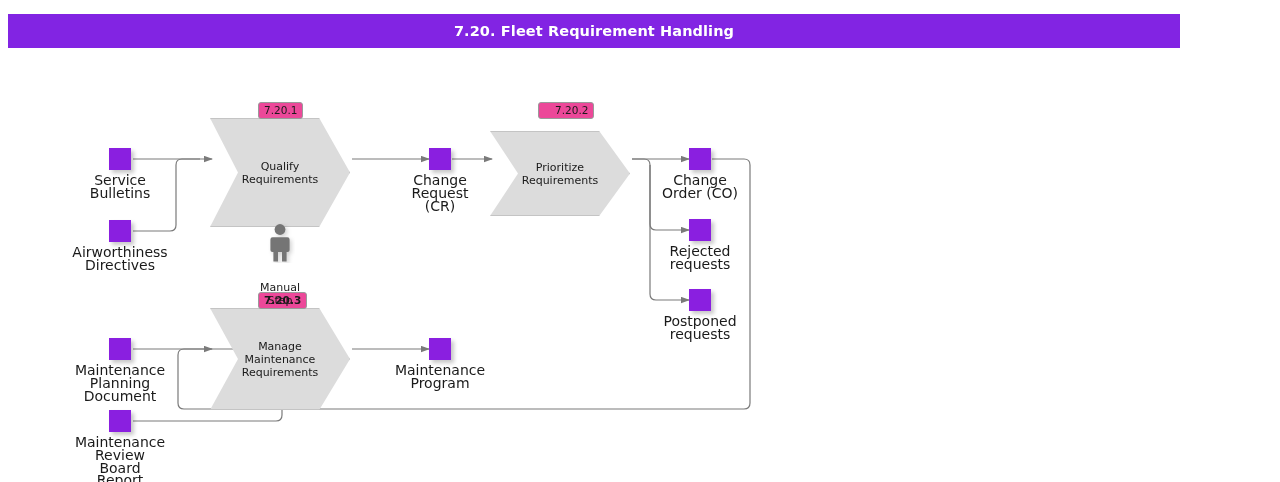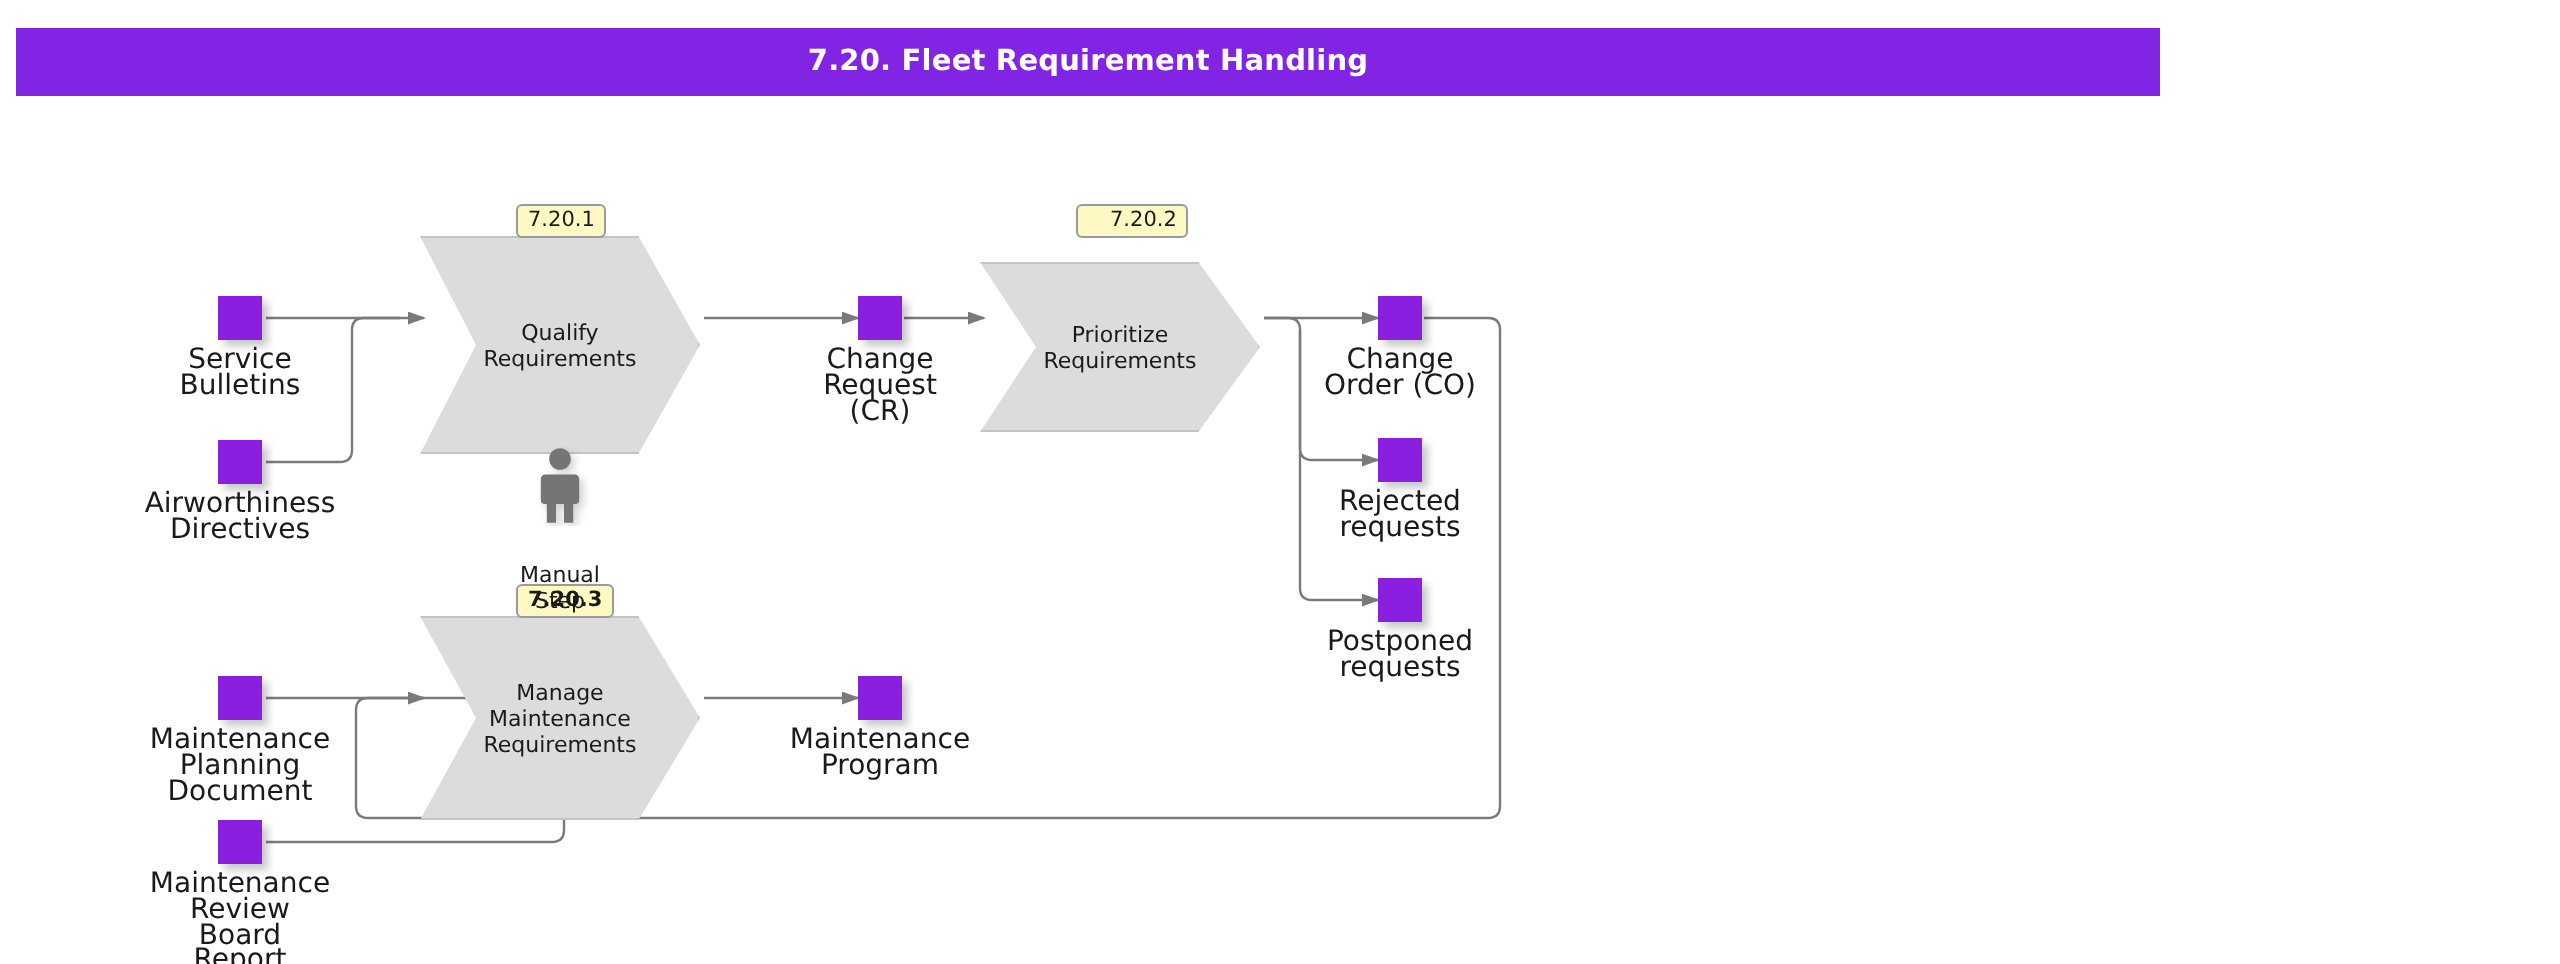--- a/index.html
+++ b/index.html
@@ -18,21 +18,21 @@
   #root {
     position: relative;
     width: 1280px;
     height: 482px;
     background: #ffffff;
   }
   .header-bar {
     position: absolute;
     left: 8px;
     top: 14px;
-    width: 1072px;
+    width: 1172px;
     height: 34px;
     background: #8224e3;
     display: flex;
     align-items: center;
     justify-content: center;
   }
   .header-title {
     color: #ffffff;
     font-family: "DejaVu Sans", sans-serif;
     font-size: 14.5px;
@@ -110,21 +110,21 @@
     justify-content: center;
     text-align: center;
     font-family: "DejaVu Sans", sans-serif;
     font-size: 11px;
     line-height: 13px;
     color: #1a1a1a;
     white-space: pre-line;
   }
   .badge {
     position: absolute;
-    background: #fef9c3;
+    background: #ec4899;
     border: 1px solid #9a9a9a;
     border-radius: 3px;
     padding: 1px 5px 2px 5px;
     font-family: "DejaVu Sans", sans-serif;
     font-size: 10.5px;
     line-height: 12px;
     color: #1a1a1a;
     white-space: nowrap;
   }
   

